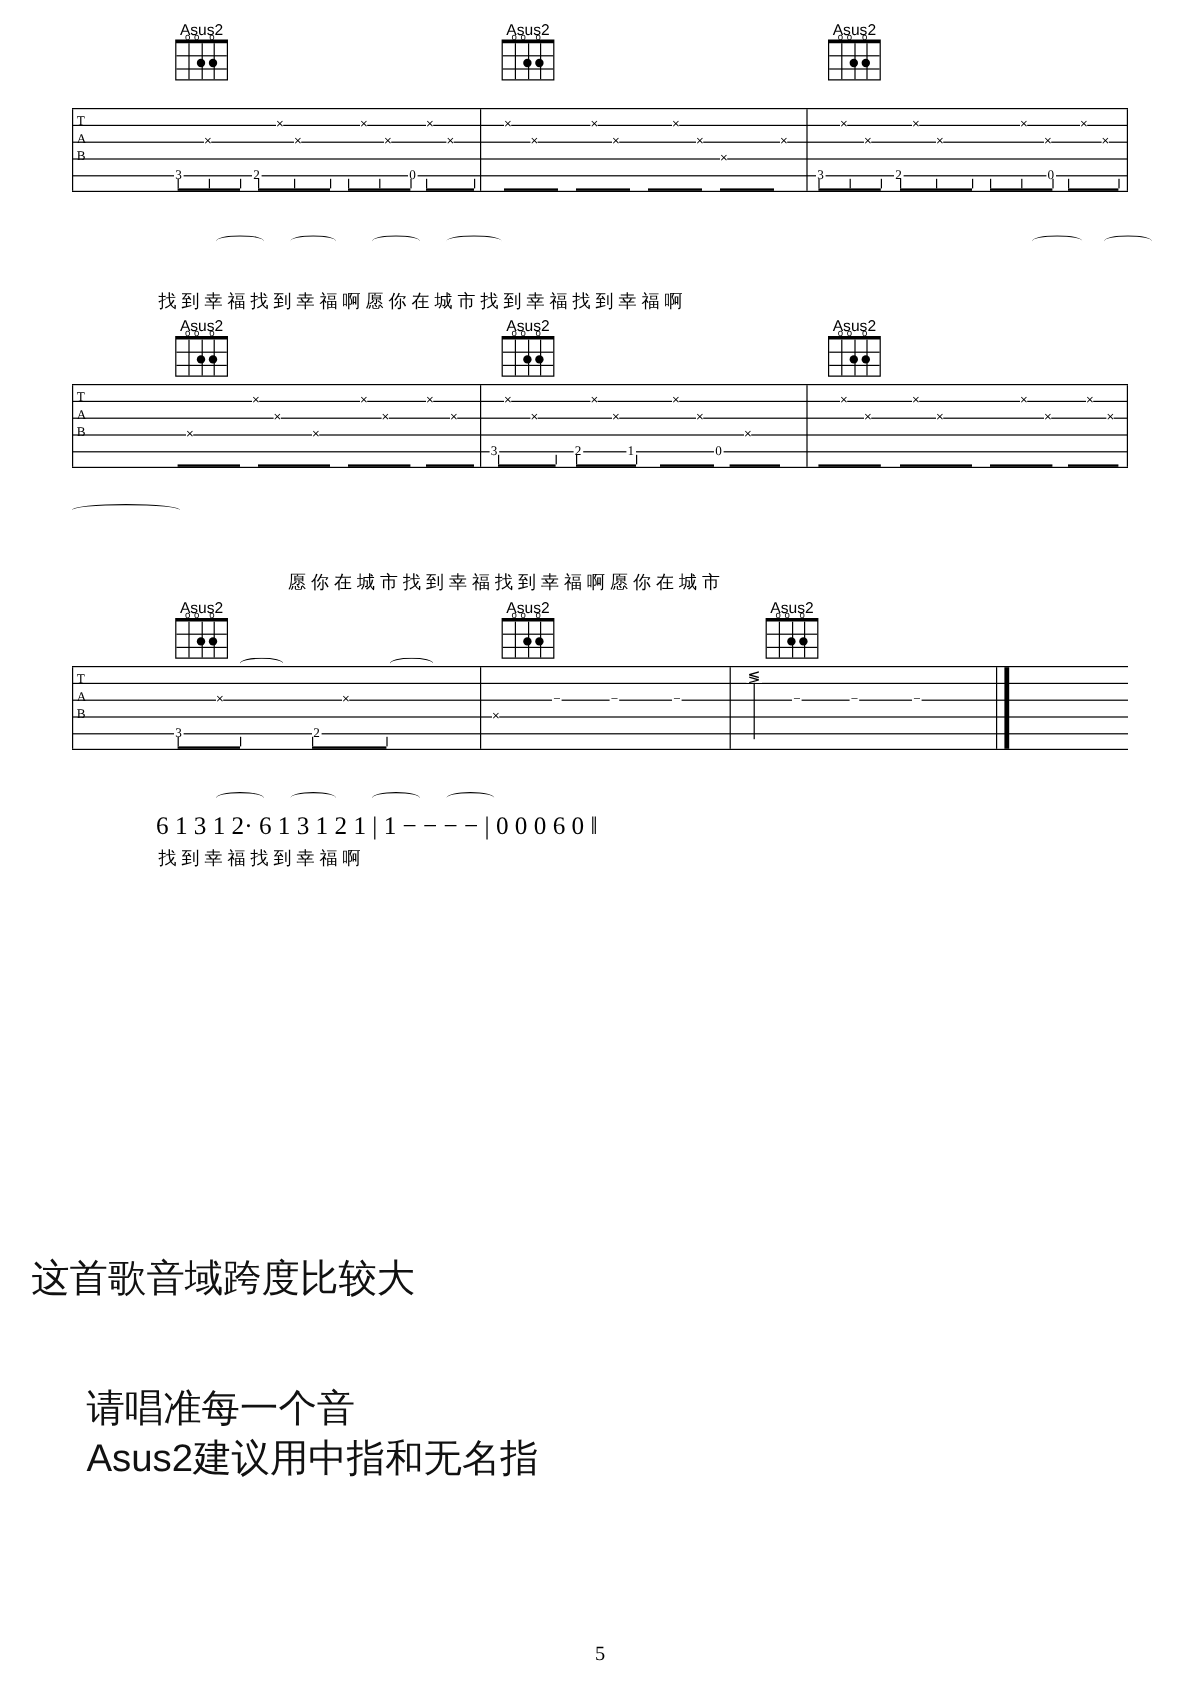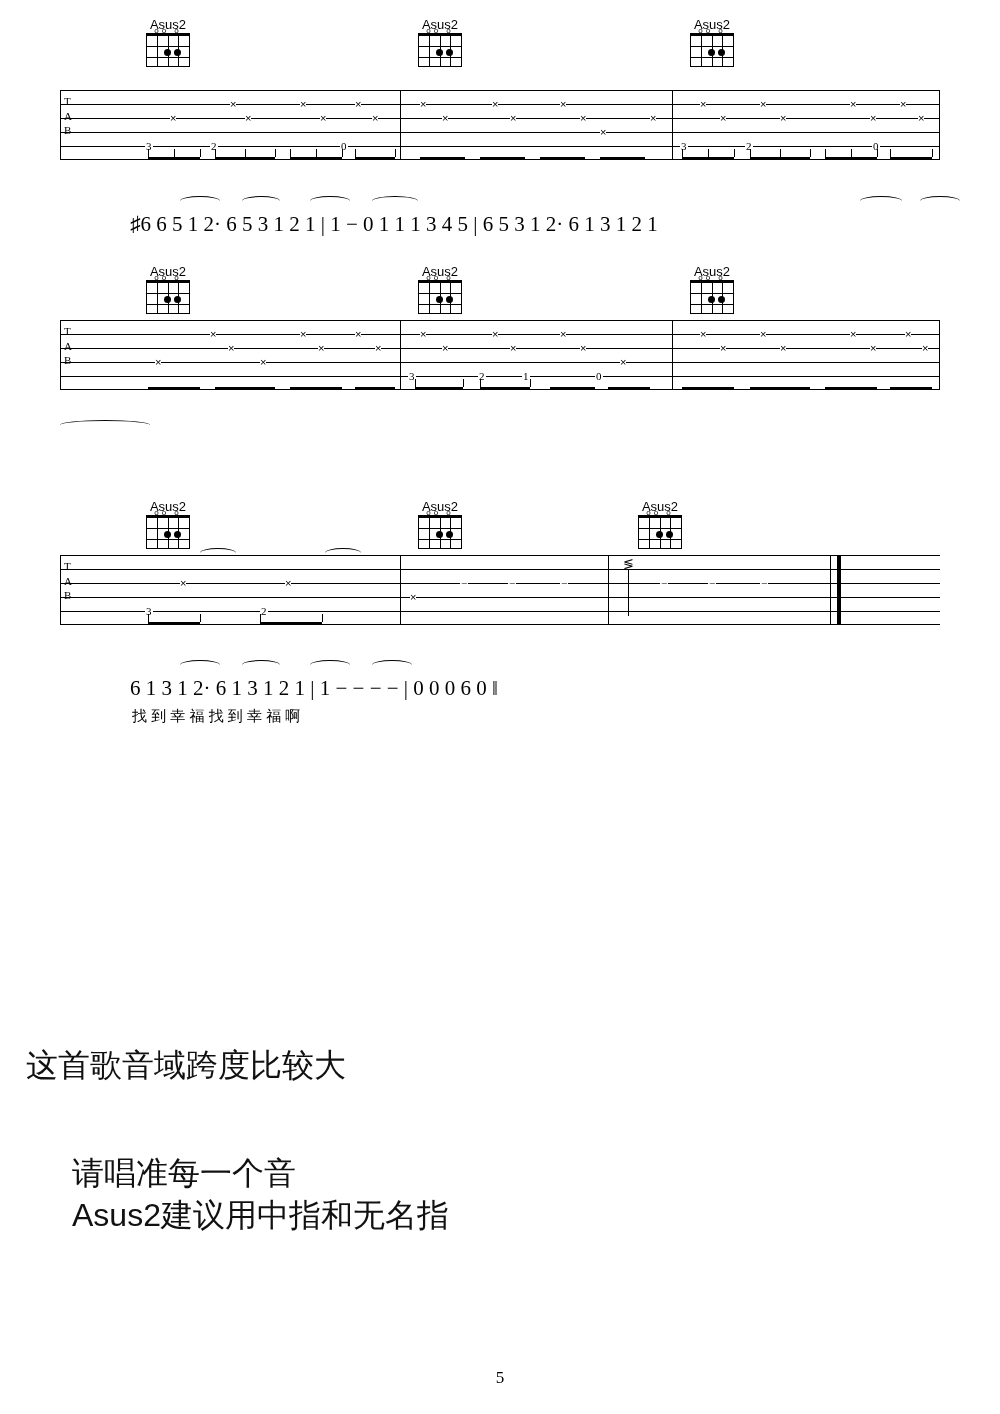--- a/index.html
+++ b/index.html
@@ -336,21 +336,21 @@
     </div>
 
     <div class="jianpu" style="top:178px;">
       <div class="jslur" style="left:120px; top:0; width:40px;"></div>
       <div class="jslur" style="left:182px; top:0; width:38px;"></div>
       <div class="jslur" style="left:250px; top:0; width:40px;"></div>
       <div class="jslur" style="left:312px; top:0; width:46px;"></div>
       <div class="jslur" style="left:800px; top:0; width:42px;"></div>
       <div class="jslur" style="left:860px; top:0; width:40px;"></div>
 
-      <div class="note" style="left:70px; top:18px;">♯6 6 5 1 2· 6 5 3 1 2 1 | 1  −  0 1 1 1 3 4 5 | 6 5 3 1 2· 6 1 3 1 2 1</div>
+      <div class="lyric" style="left:72px; top:48px;">找 到 幸 福 找 到 幸 福 啊        愿 你 在 城 市 找 到 幸 福 找 到 幸 福 啊</div>
     </div>
   </div>
 
   <div class="system sys2">
 
     <div class="chord" style="left:140px; top:0;">
       <div class="chord-name">Asus2</div>
       <div class="chord-grid">
         <div class="open-marks">оо о</div>
         <div class="v v1"></div>
@@ -445,20 +445,21 @@
       <div class="beam" style="left:490px; top:66px; width:45px;"></div>
       <div class="beam" style="left:548px; top:66px; width:42px;"></div>
       <div class="beam" style="left:622px; top:66px; width:52px;"></div>
       <div class="beam" style="left:690px; top:66px; width:60px;"></div>
       <div class="beam" style="left:765px; top:66px; width:52px;"></div>
       <div class="beam" style="left:830px; top:66px; width:42px;"></div>
     </div>
 
     <div class="jianpu" style="top:165px;">
       <div class="jslur" style="left:0px; top:-10px; width:90px;"></div>
+      <div class="lyric" style="left:180px; top:48px;">愿 你 在 城 市  找 到 幸 福 找 到 幸 福 啊    愿 你 在 城 市</div>
     </div>
   </div>
 
   <div class="system sys3">
 
     <div class="chord" style="left:140px; top:0;">
       <div class="chord-name">Asus2</div>
       <div class="chord-grid">
         <div class="open-marks">оо о</div>
         <div class="v v1"></div>

